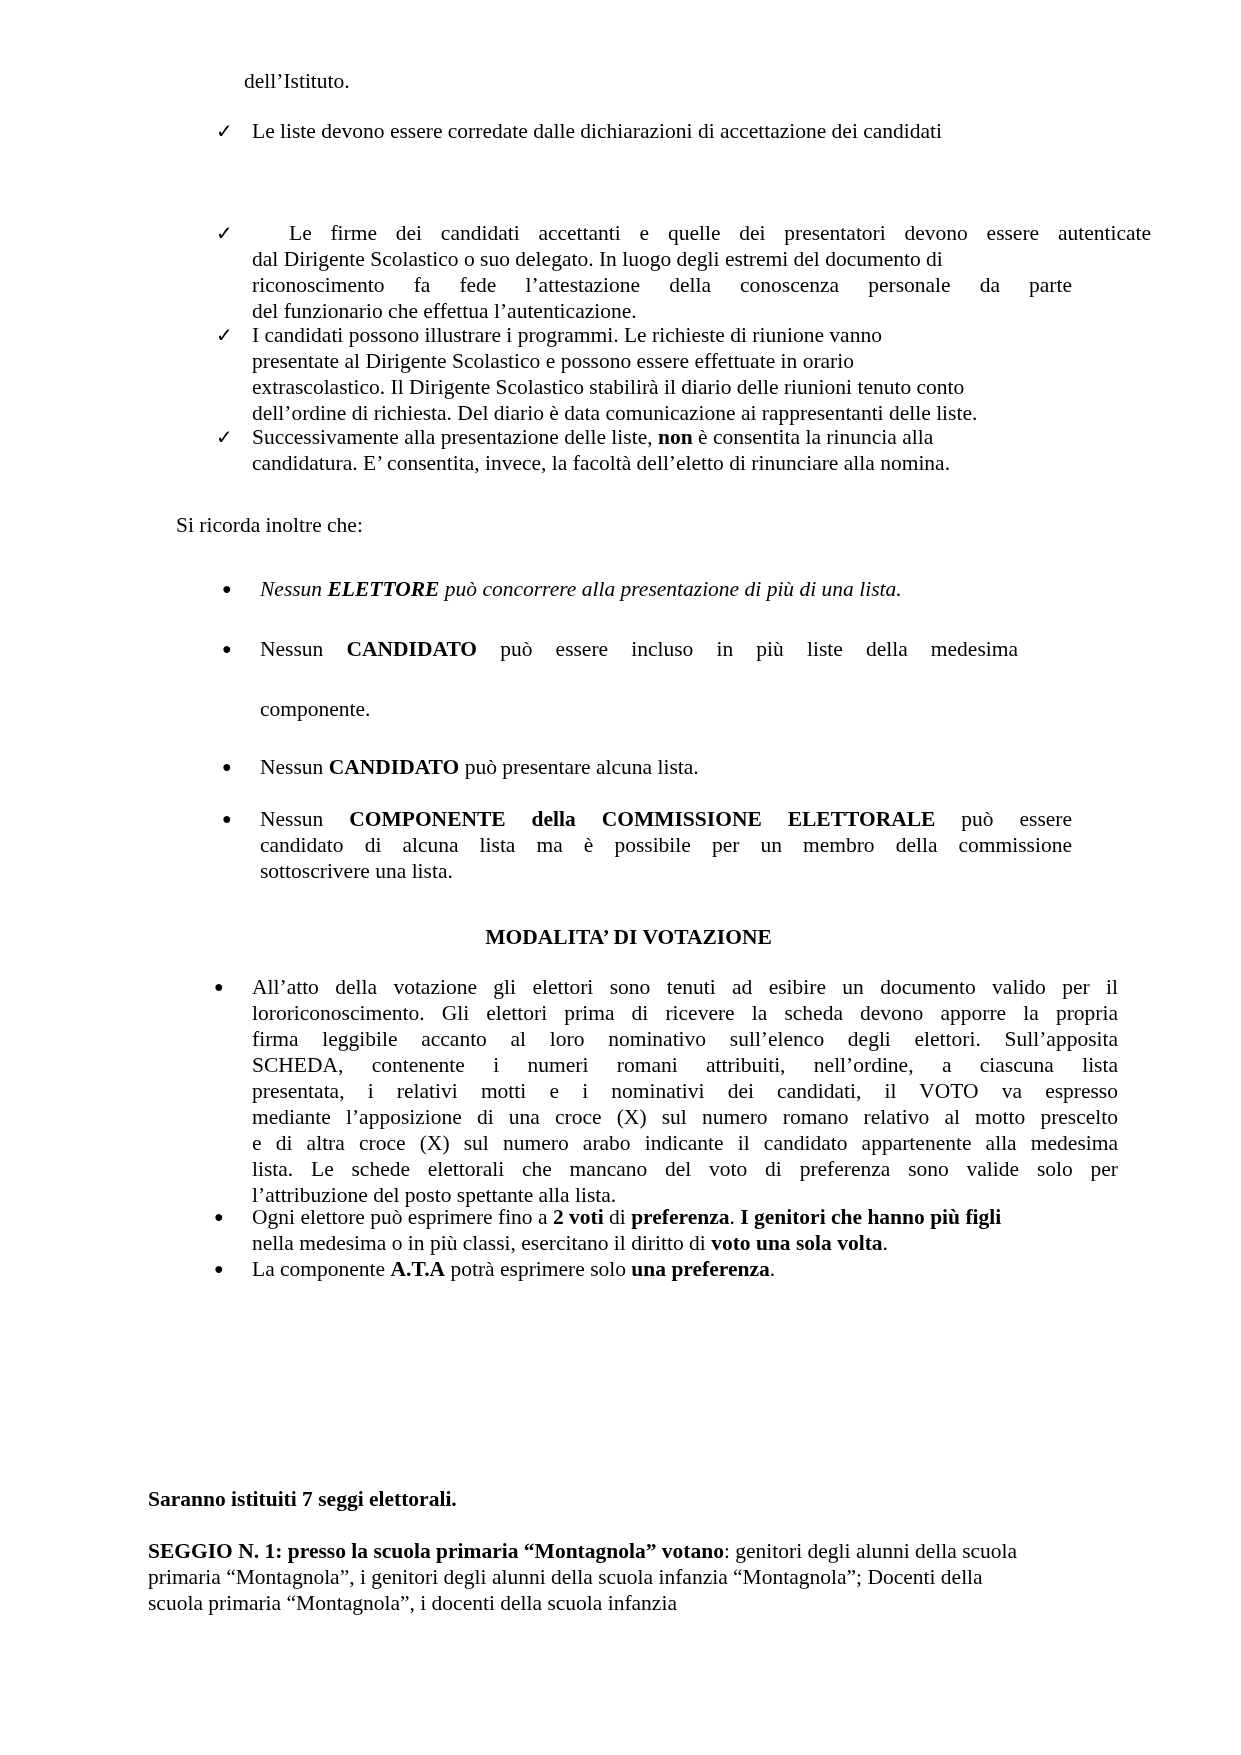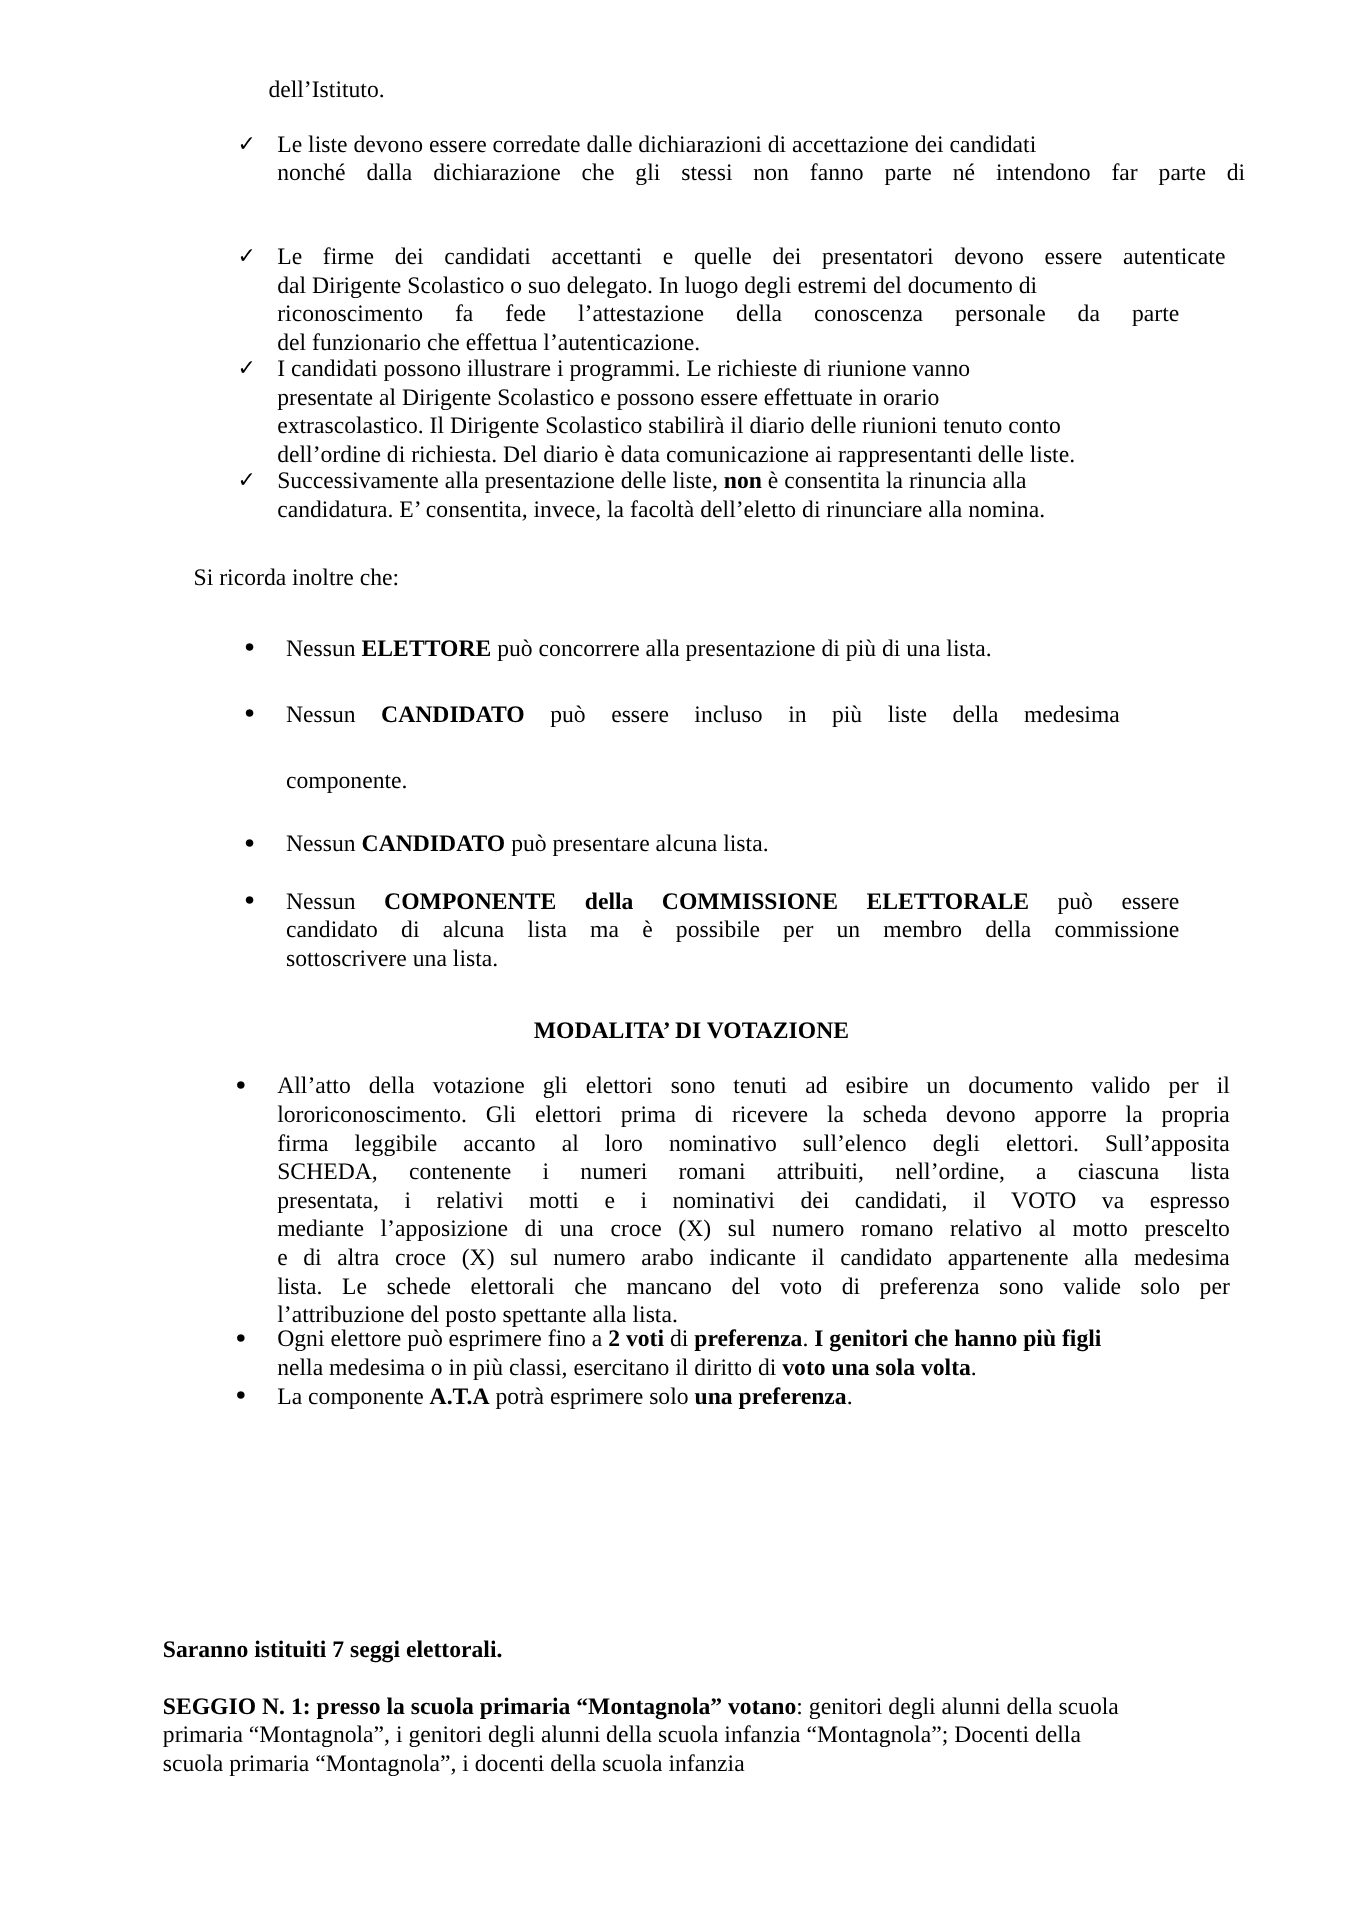--- a/index.html
+++ b/index.html
@@ -24,28 +24,27 @@
 </style>
 </head>
 <body>
 
 <div class="abs" style="left:244px; top:68px;">dell’Istituto.</div>
 
 <div class="check-item" style="top:118px; height:108px;">
   <span class="check-mark">✓</span>
   <div class="check-text">
     <span class="ln">Le liste devono essere corredate dalle dichiarazioni di accettazione dei candidati</span>
-    <span class="jl" style="width:880px;">nonché dalla dichiarazione che gli stessi non fanno parte né intendono far parte di</span>
   </div>
 </div>
 
 <div class="check-item" style="top:220px; height:108px;">
   <span class="check-mark">✓</span>
   <div class="check-text">
-    <span class="jl" style="width:862px;">Le firme dei candidati accettanti e quelle dei presentatori devono essere autenticate</span>
+    <span class="jl" style="width:862px;margin-left:37px;">Le firme dei candidati accettanti e quelle dei presentatori devono essere autenticate</span>
     <span class="ln">dal Dirigente Scolastico o suo delegato. In luogo degli estremi del documento di</span>
     <span class="jl" style="width:820px;">riconoscimento fa fede  l’attestazione  della  conoscenza  personale  da  parte</span>
     <span class="ln">del  funzionario che effettua l’autenticazione.</span>
   </div>
 </div>
 
 <div class="check-item" style="top:322px; height:108px;">
   <span class="check-mark">✓</span>
   <div class="check-text">
     <span class="ln">I candidati possono illustrare i programmi. Le richieste di riunione vanno</span>
@@ -59,21 +58,21 @@
   <span class="check-mark">✓</span>
   <div class="check-text">
     <span class="ln"><span>Successivamente alla presentazione delle liste, </span><b>non</b><span> è consentita la rinuncia alla</span></span>
     <span class="ln">candidatura. E’ consentita, invece, la facoltà dell’eletto di rinunciare alla nomina.</span>
   </div>
 </div>
 
 <div class="abs" style="left:176px; top:512px;">Si ricorda inoltre che:</div>
 
 <span class="bullet" style="left:222px; top:576px;">●</span>
-<div class="abs ln" style="left:260px; top:576px;"><span>Nessun </span><b>ELETTORE</b><span> può concorrere alla presentazione di più di una lista.</span></div>
+<div class="abs ln" style="left:260px; top:576px;font-style:italic;"><span>Nessun </span><b>ELETTORE</b><span> può concorrere alla presentazione di più di una lista.</span></div>
 
 <span class="bullet" style="left:222px; top:636px;">●</span>
 <div class="abs jl" style="left:260px; top:636px; width:758px;"><span>Nessun </span><b>CANDIDATO</b><span> può essere incluso in più liste della medesima</span></div>
 <div class="abs ln" style="left:260px; top:696px;">componente.</div>
 
 <span class="bullet" style="left:222px; top:754px;">●</span>
 <div class="abs ln" style="left:260px; top:754px;"><span>Nessun </span><b>CANDIDATO</b><span> può presentare alcuna lista.</span></div>
 
 <span class="bullet" style="left:222px; top:806px;">●</span>
 <div class="abs" style="left:260px; top:806px; width:812px;">

